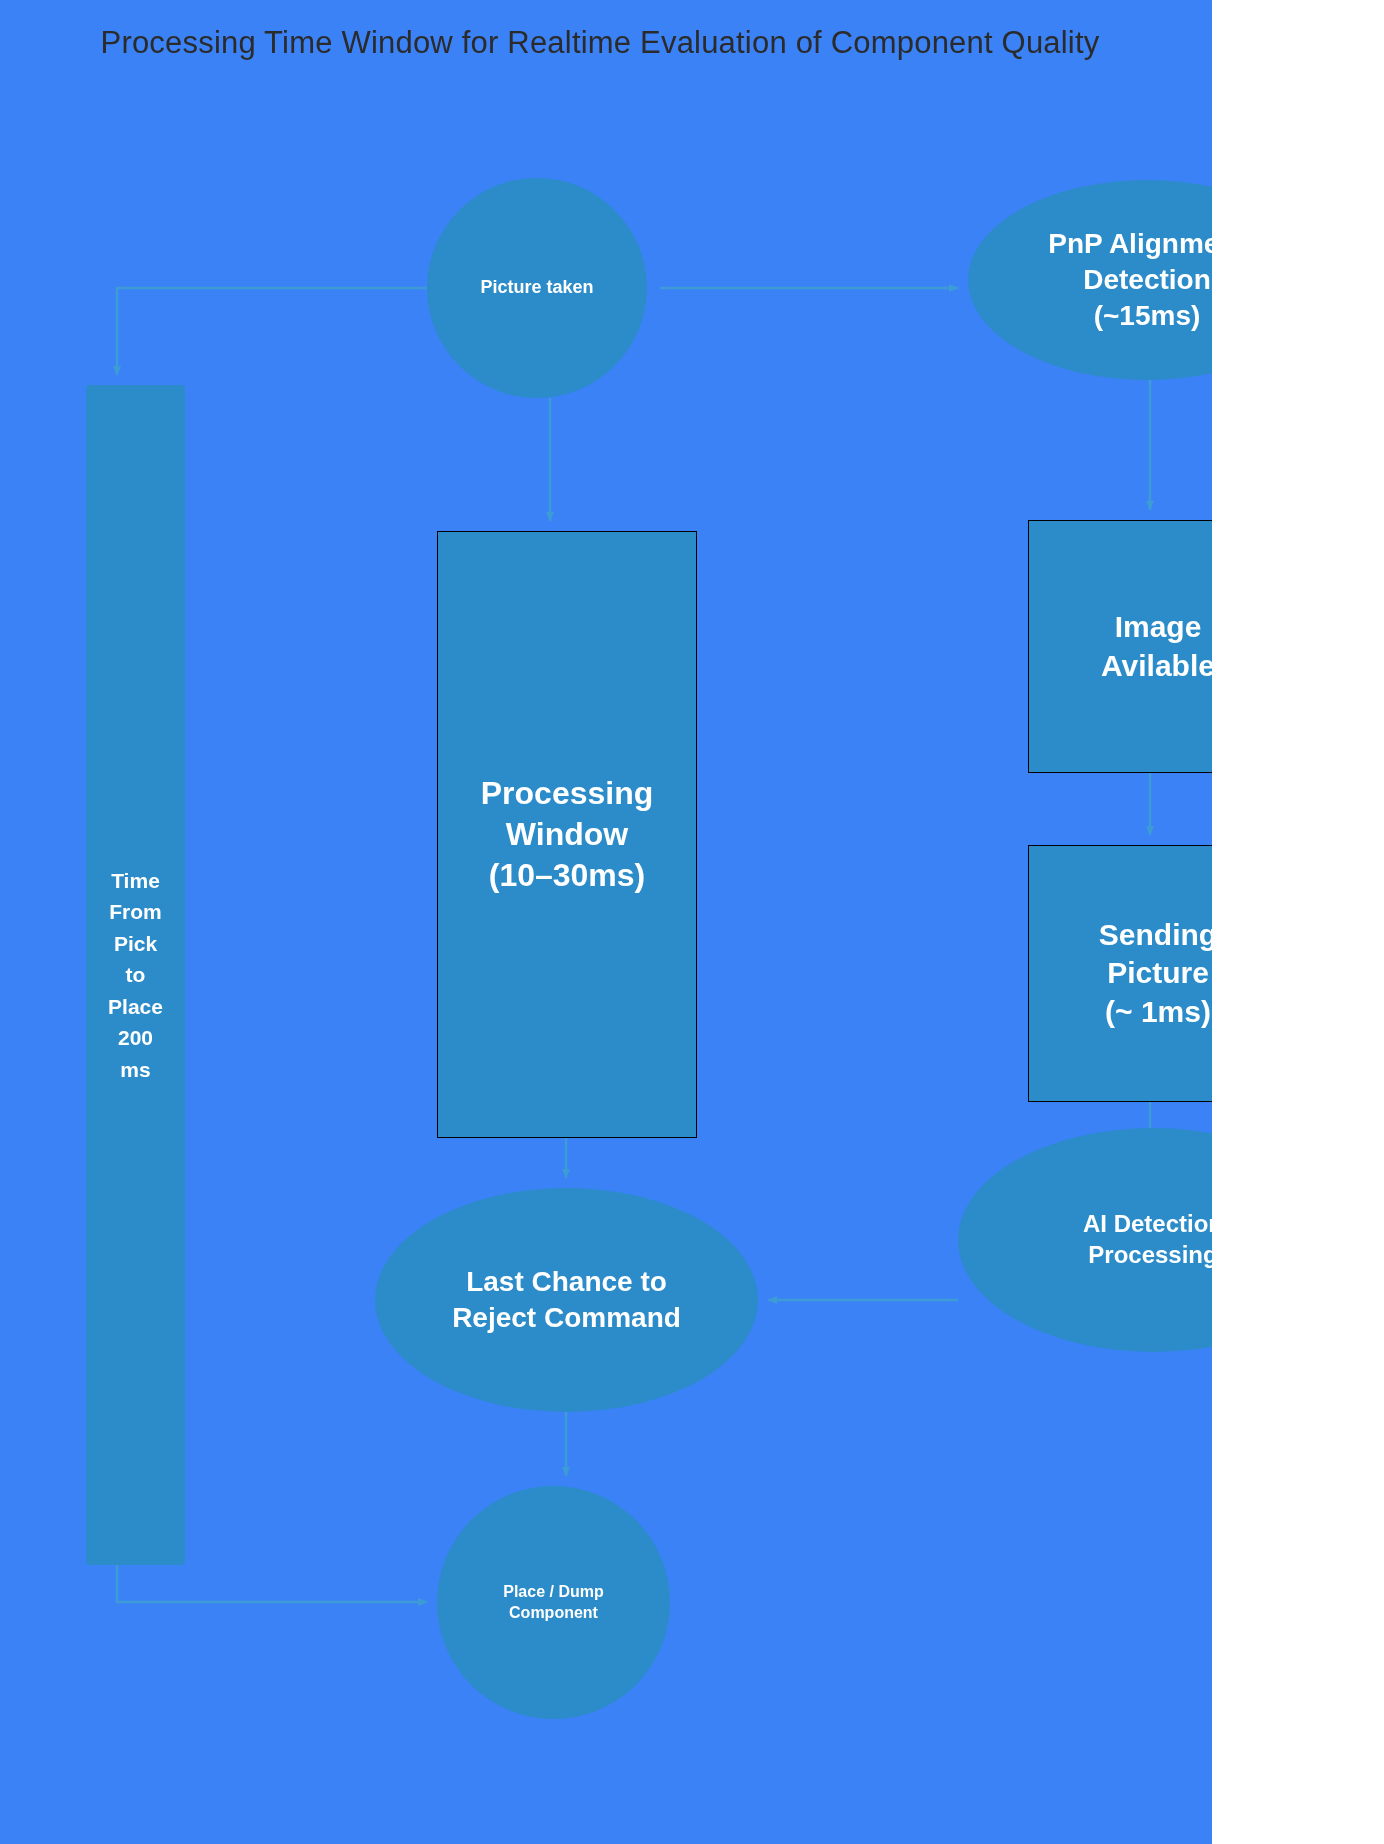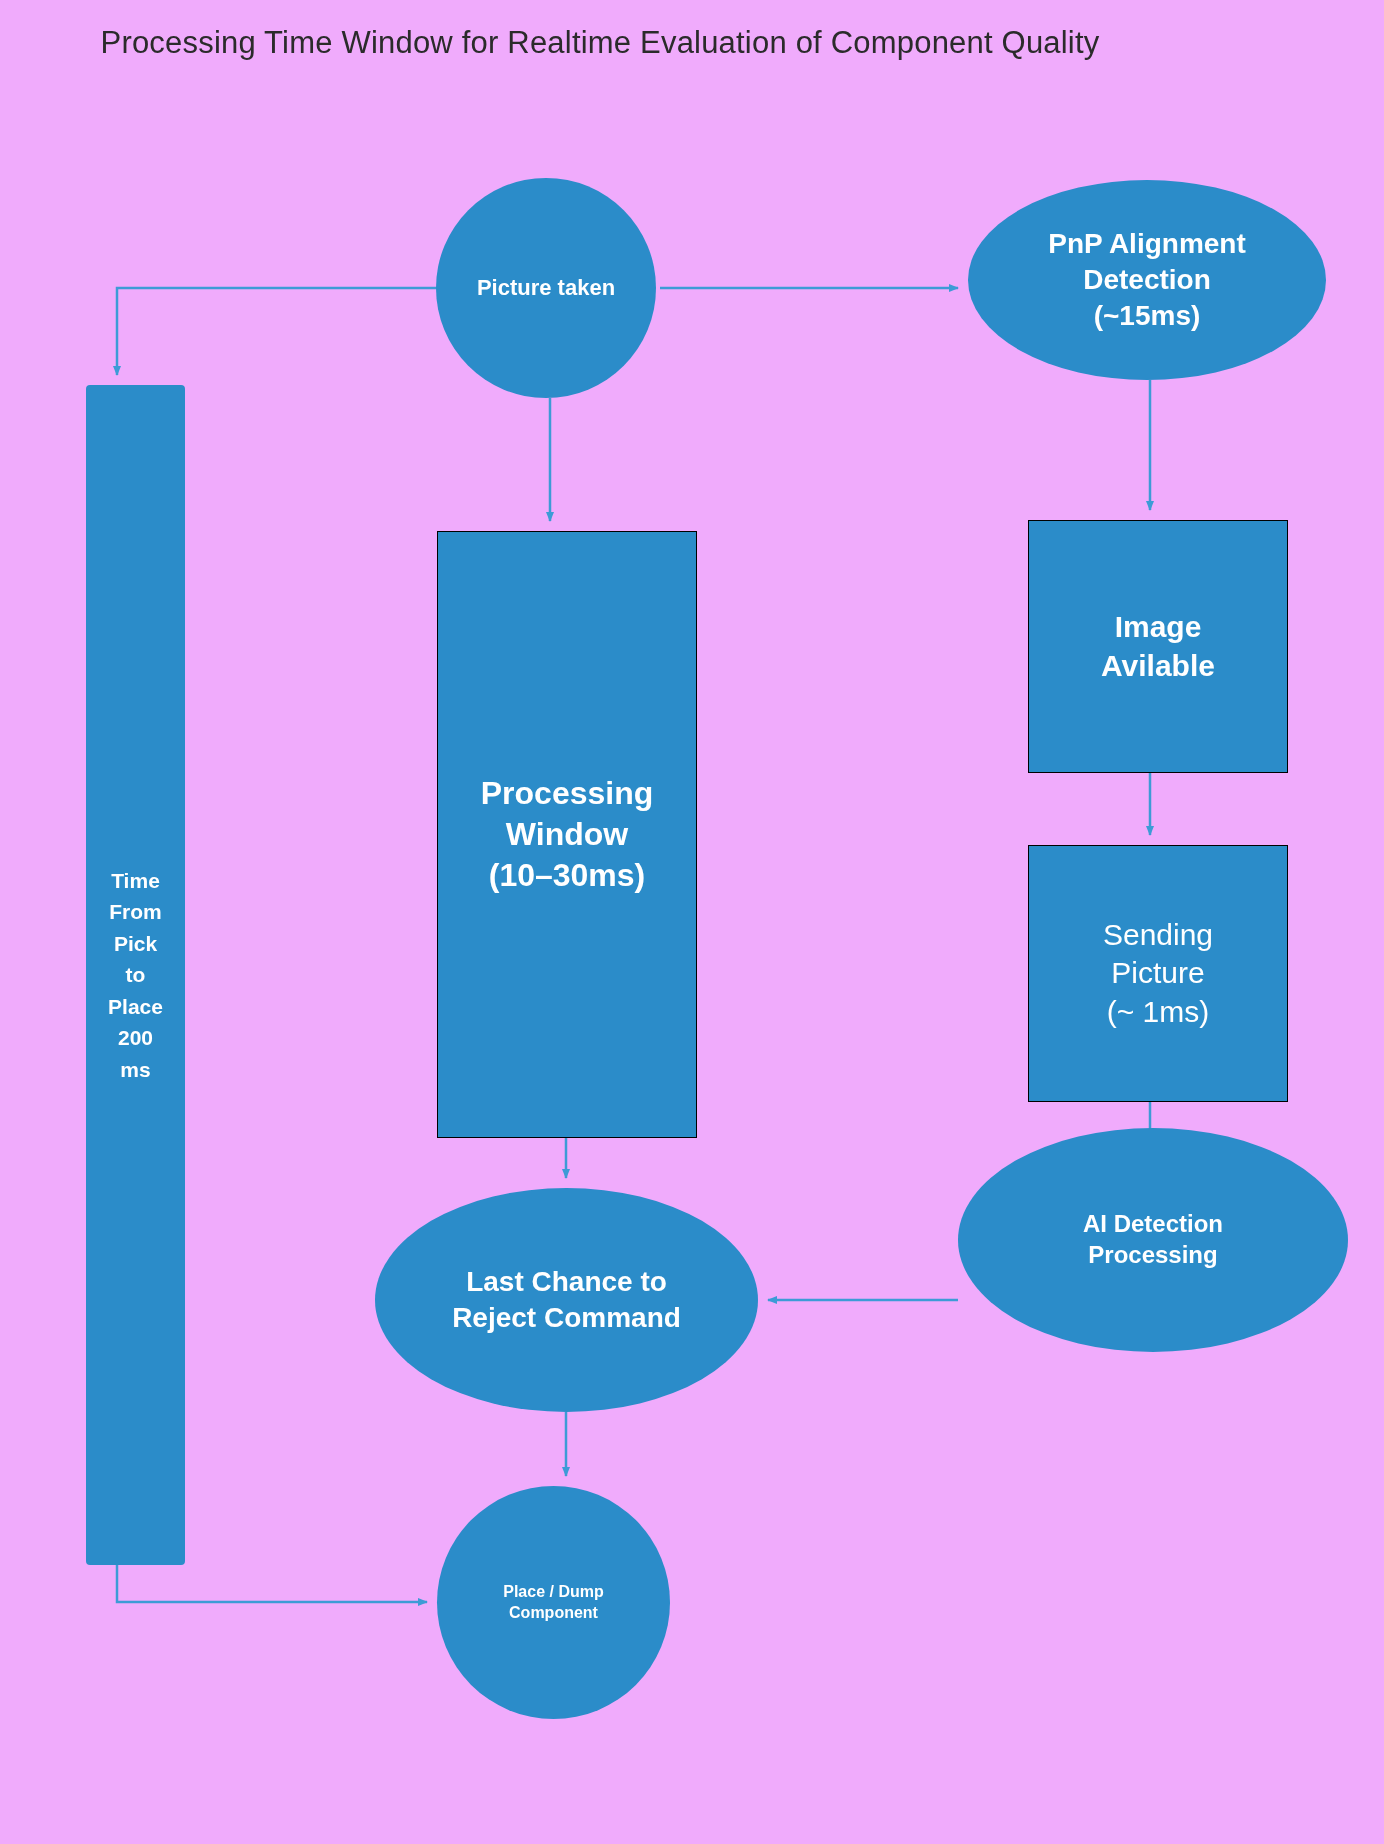--- a/index.html
+++ b/index.html
@@ -2,23 +2,23 @@
 <html><head>
 <meta charset="utf-8">
 <style>
   html, body {
     margin: 0;
     padding: 0;
     background: #ffffff;
   }
   #canvas {
     position: relative;
-    width: 1384px;
+    width: 1212px;
     height: 1844px;
-    background: #f0abfc;
+    background: #3b82f6;
     font-family: "Liberation Sans", sans-serif;
     overflow: hidden;
   }
   #title {
     position: absolute;
     left: 100px;
     top: 22px;
     width: 1000px;
     text-align: center;
     font-size: 31px;
@@ -55,38 +55,38 @@
   }
   .txt {
     display: block;
     width: 100%;
     padding: 0 6px;
     box-sizing: border-box;
     white-space: pre-line;
   }
   
   #n-picture-taken {
-    left: 436px; top: 178px; width: 220px; height: 220px;
-    font-size: 22px; font-weight: bold;
+    left: 427px; top: 178px; width: 220px; height: 220px;
+    font-size: 18px; font-weight: bold;
   }
   #n-pnp {
     left: 968px; top: 180px; width: 358px; height: 200px;
     font-size: 28px; font-weight: bold;
   }
   #n-processing-window {
     left: 437px; top: 531px; width: 260px; height: 607px;
     font-size: 32px; font-weight: bold;
   }
   #n-image-available {
     left: 1028px; top: 520px; width: 260px; height: 253px;
     font-size: 30px; font-weight: bold;
   }
   #n-sending-picture {
     left: 1028px; top: 845px; width: 260px; height: 257px;
-    font-size: 30px; font-weight: normal;
+    font-size: 30px; font-weight: bold;
   }
   #n-last-chance {
     left: 375px; top: 1188px; width: 383px; height: 224px;
     font-size: 28px; font-weight: bold; justify-content: center;
   }
   #n-ai-detection {
     left: 958px; top: 1128px; width: 390px; height: 224px;
     font-size: 24px; font-weight: bold;
   }
   #n-place-dump {

